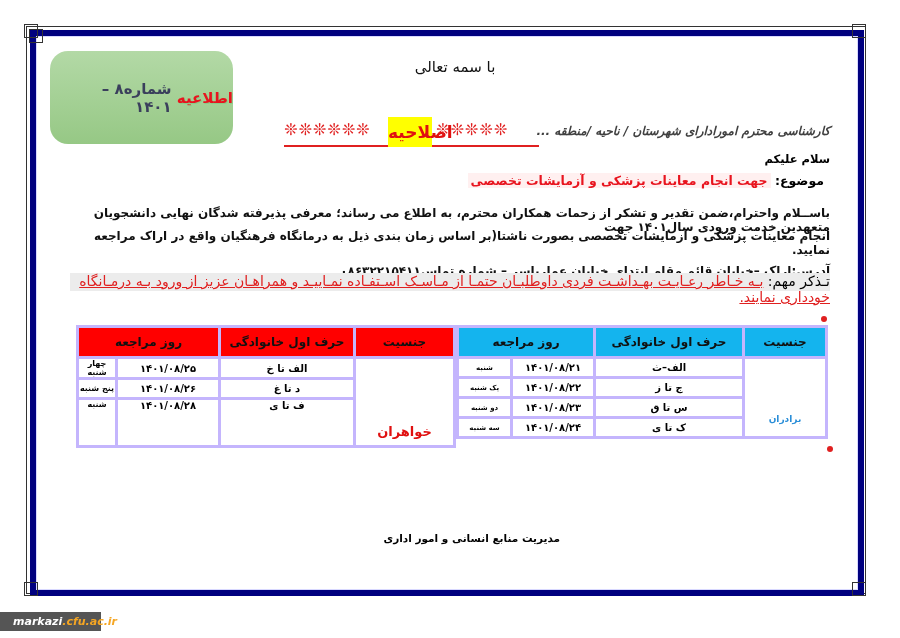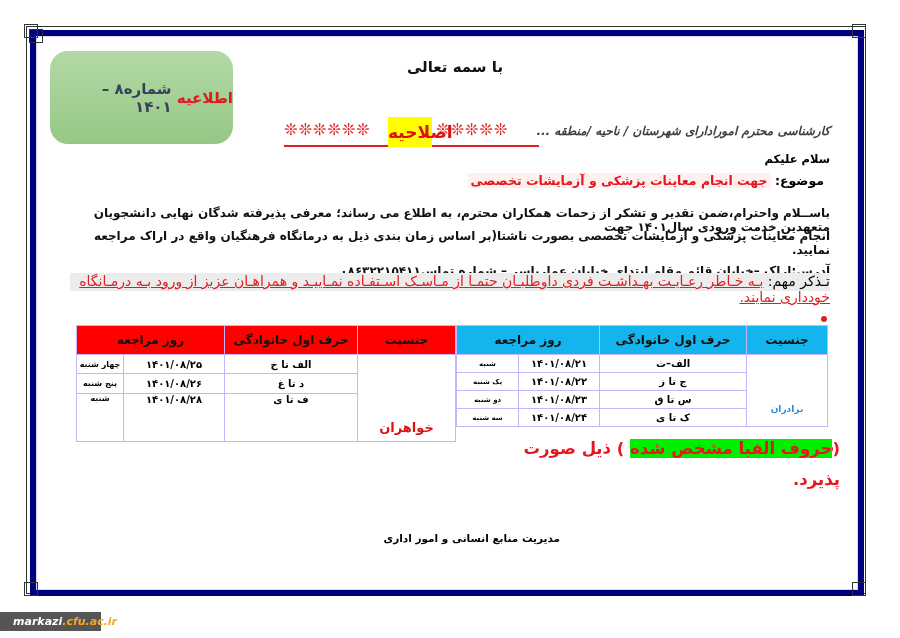--- a/index.html
+++ b/index.html
@@ -22,39 +22,39 @@
 
   .badge {
     position:absolute; left:50px; top:51px; width:183px; height:93px;
     background:linear-gradient(#b3d9a6,#96c885); border-radius:18px;
     display:flex; align-items:center; justify-content:center;
     font-size:15px; font-weight:bold; direction:rtl;
   }
   .badge .red { color:#e8141e; text-shadow:1px 1px 0 #8c8; }
   .badge .dark { color:#3a3f5c;margin-left:35px; }
 
-  .title { position:absolute; left:390px; top:58px; width:130px; text-align:center; font-size:15px; font-weight:bold; color:#111; direction:rtl; }
+  .title { position:absolute; left:390px; top:58px; width:130px; text-align:center; font-size:15px; font-weight:normal; color:#111; direction:rtl; }
 
   .amend { position:absolute; left:284px; top:117px; width:255px; height:28px; border-bottom:2px solid #e02020; }
   .amend .stars { color:#e02020; font-size:16px; letter-spacing:1px; position:absolute; top:3px; }
   .amend .word { position:absolute; left:104px; top:0; width:44px; height:30px; background:#ffff00; color:#e01010; font-weight:bold; font-size:17px; text-align:center; line-height:30px; }
 
   .addressee { position:absolute; right:70px; top:124px; font-size:12px; font-weight:bold; color:#404040; direction:rtl;font-style:italic; }
   .greet { position:absolute; right:70px; top:152px; font-size:11.5px; font-weight:bold; direction:rtl; }
   .subject { position:absolute; right:76px; top:173px; font-size:12.5px; font-weight:bold; direction:rtl; }
   .subject .val { color:#e8141e; background:#fff0f0; padding:0 3px; }
 
   .para { position:absolute; right:70px; width:760px; font-size:12px; font-weight:bold; direction:rtl; text-align:right; color:#111; }
   .notice { position:absolute; right:70px; top:273px; width:760px; height:18px; background:#ececec; font-size:14px; font-weight:normal; direction:rtl; text-align:right; }
   .notice .val { color:#e02020; text-decoration:underline; }
 
   .dot { position:absolute; width:6px; height:6px; border-radius:50%; background:#e02020; }
 
   table.sched { position:absolute; border-collapse:collapse; font-size:10px; direction:rtl; }
-  table.sched td, table.sched th { border:1px solid #c4b5fd; padding:0; text-align:center; }
+  table.sched td, table.sched th { border:3px solid #c4b5fd; padding:0; text-align:center; }
   table.sched th { font-size:12px; font-weight:bold; color:#111; height:28px; }
   .t-blue th { background:#14b4ee; }
   .t-red th { background:#ff0000; }
   .t-blue td, .t-red td { height:17px; font-weight:bold; }
   .gender-blue { color:#2a8ed8; font-size:9px; vertical-align:bottom; padding-bottom:12px !important; }
   .gender-red { color:#e01010; font-size:13px; vertical-align:bottom; padding-bottom:6px !important; }
   .daysm { font-size:7px; }
 
   .attn { position:absolute; left:490px; top:433px; width:350px; direction:rtl; text-align:right; color:#e8141e; font-weight:bold; font-size:16.5px; line-height:31px; }
   .attn .hl { background:#00ee00; }
@@ -156,23 +156,20 @@
   <tr>
     <td style="vertical-align:top;height:44px;">ف تا ی</td>
     <td style="vertical-align:top;">۱۴۰۱/۰۸/۲۸</td>
     <td style="vertical-align:top;font-size:8px;">شنبه</td>
   </tr>
 </tbody>
   </table>
 
 <div class="dot" style="left:827px;top:446px;"></div>
 <div class="attn">
-  <div>
-    <span>(</span><span class="hl">حروف الفبا مشخص شده</span>&nbsp;<span>) ذیل صورت پذیرد.</span>
-  </div>
 </div>
 
 <div class="sign">
   <div>مدیریت منابع انسانی و امور اداری</div>
 </div>
 
 <div class="wm">
   <span>markazi</span><span class="o">.cfu.ac.ir</span>
 </div>
 

